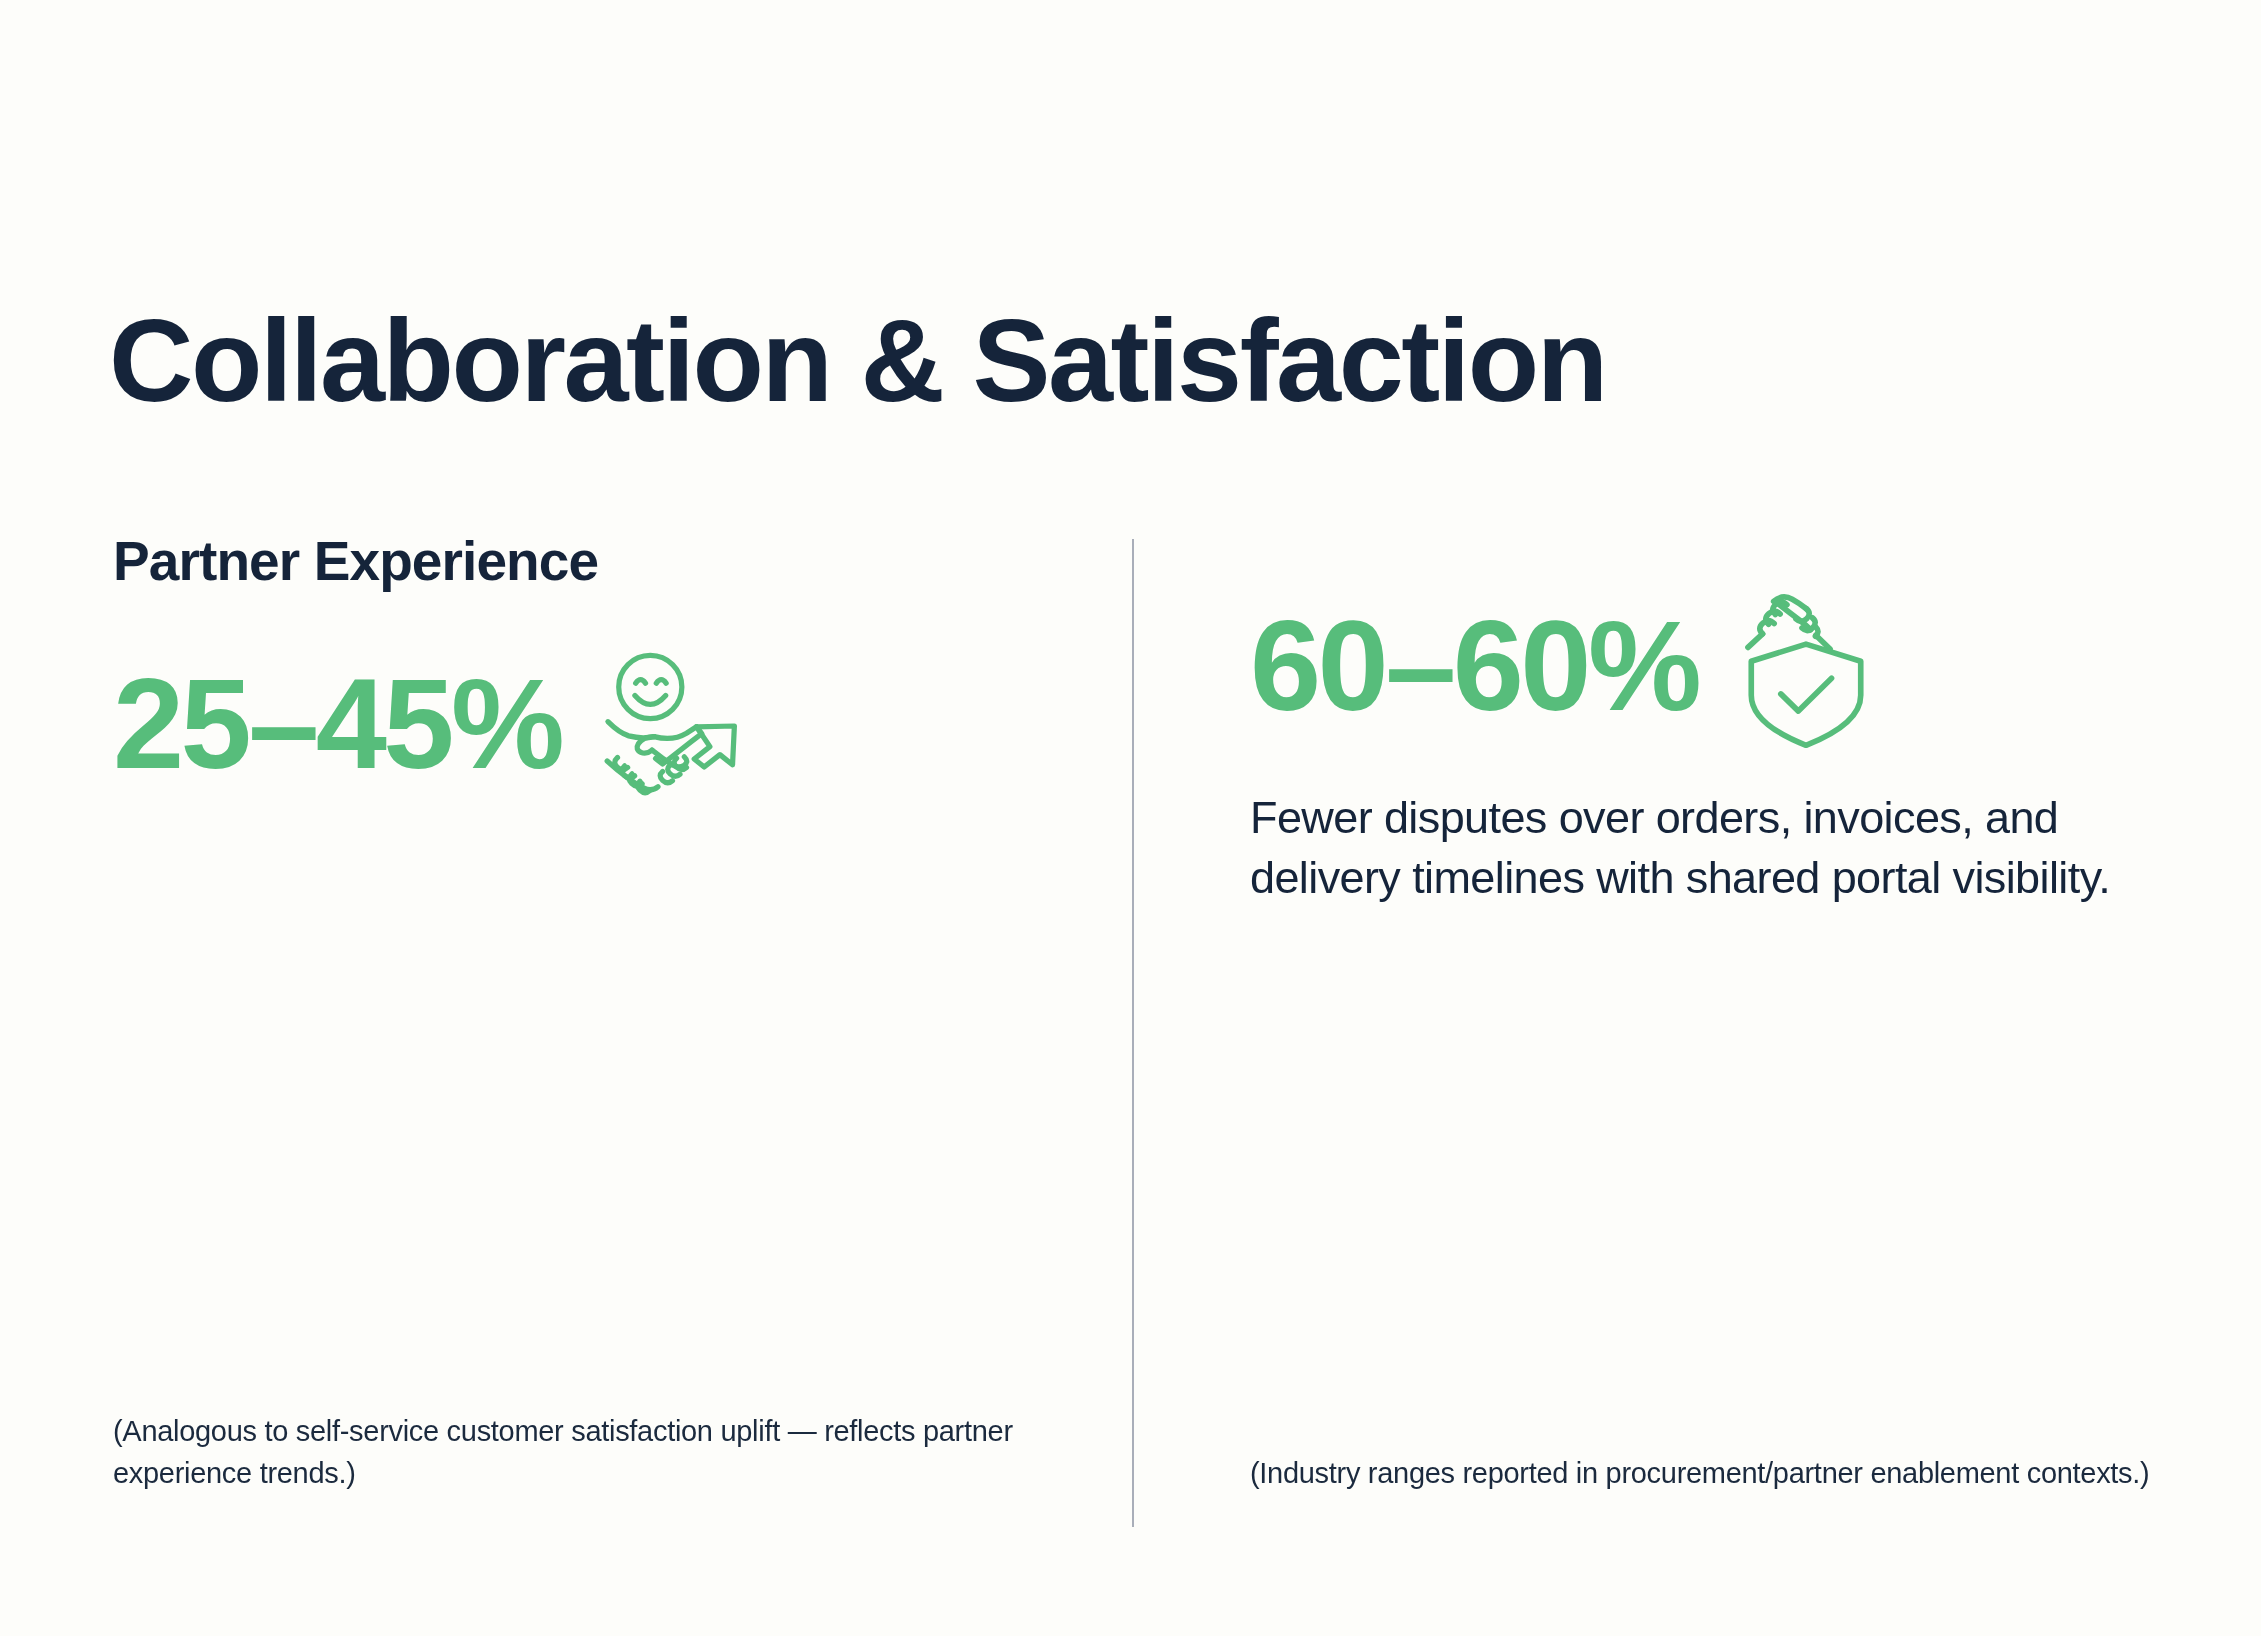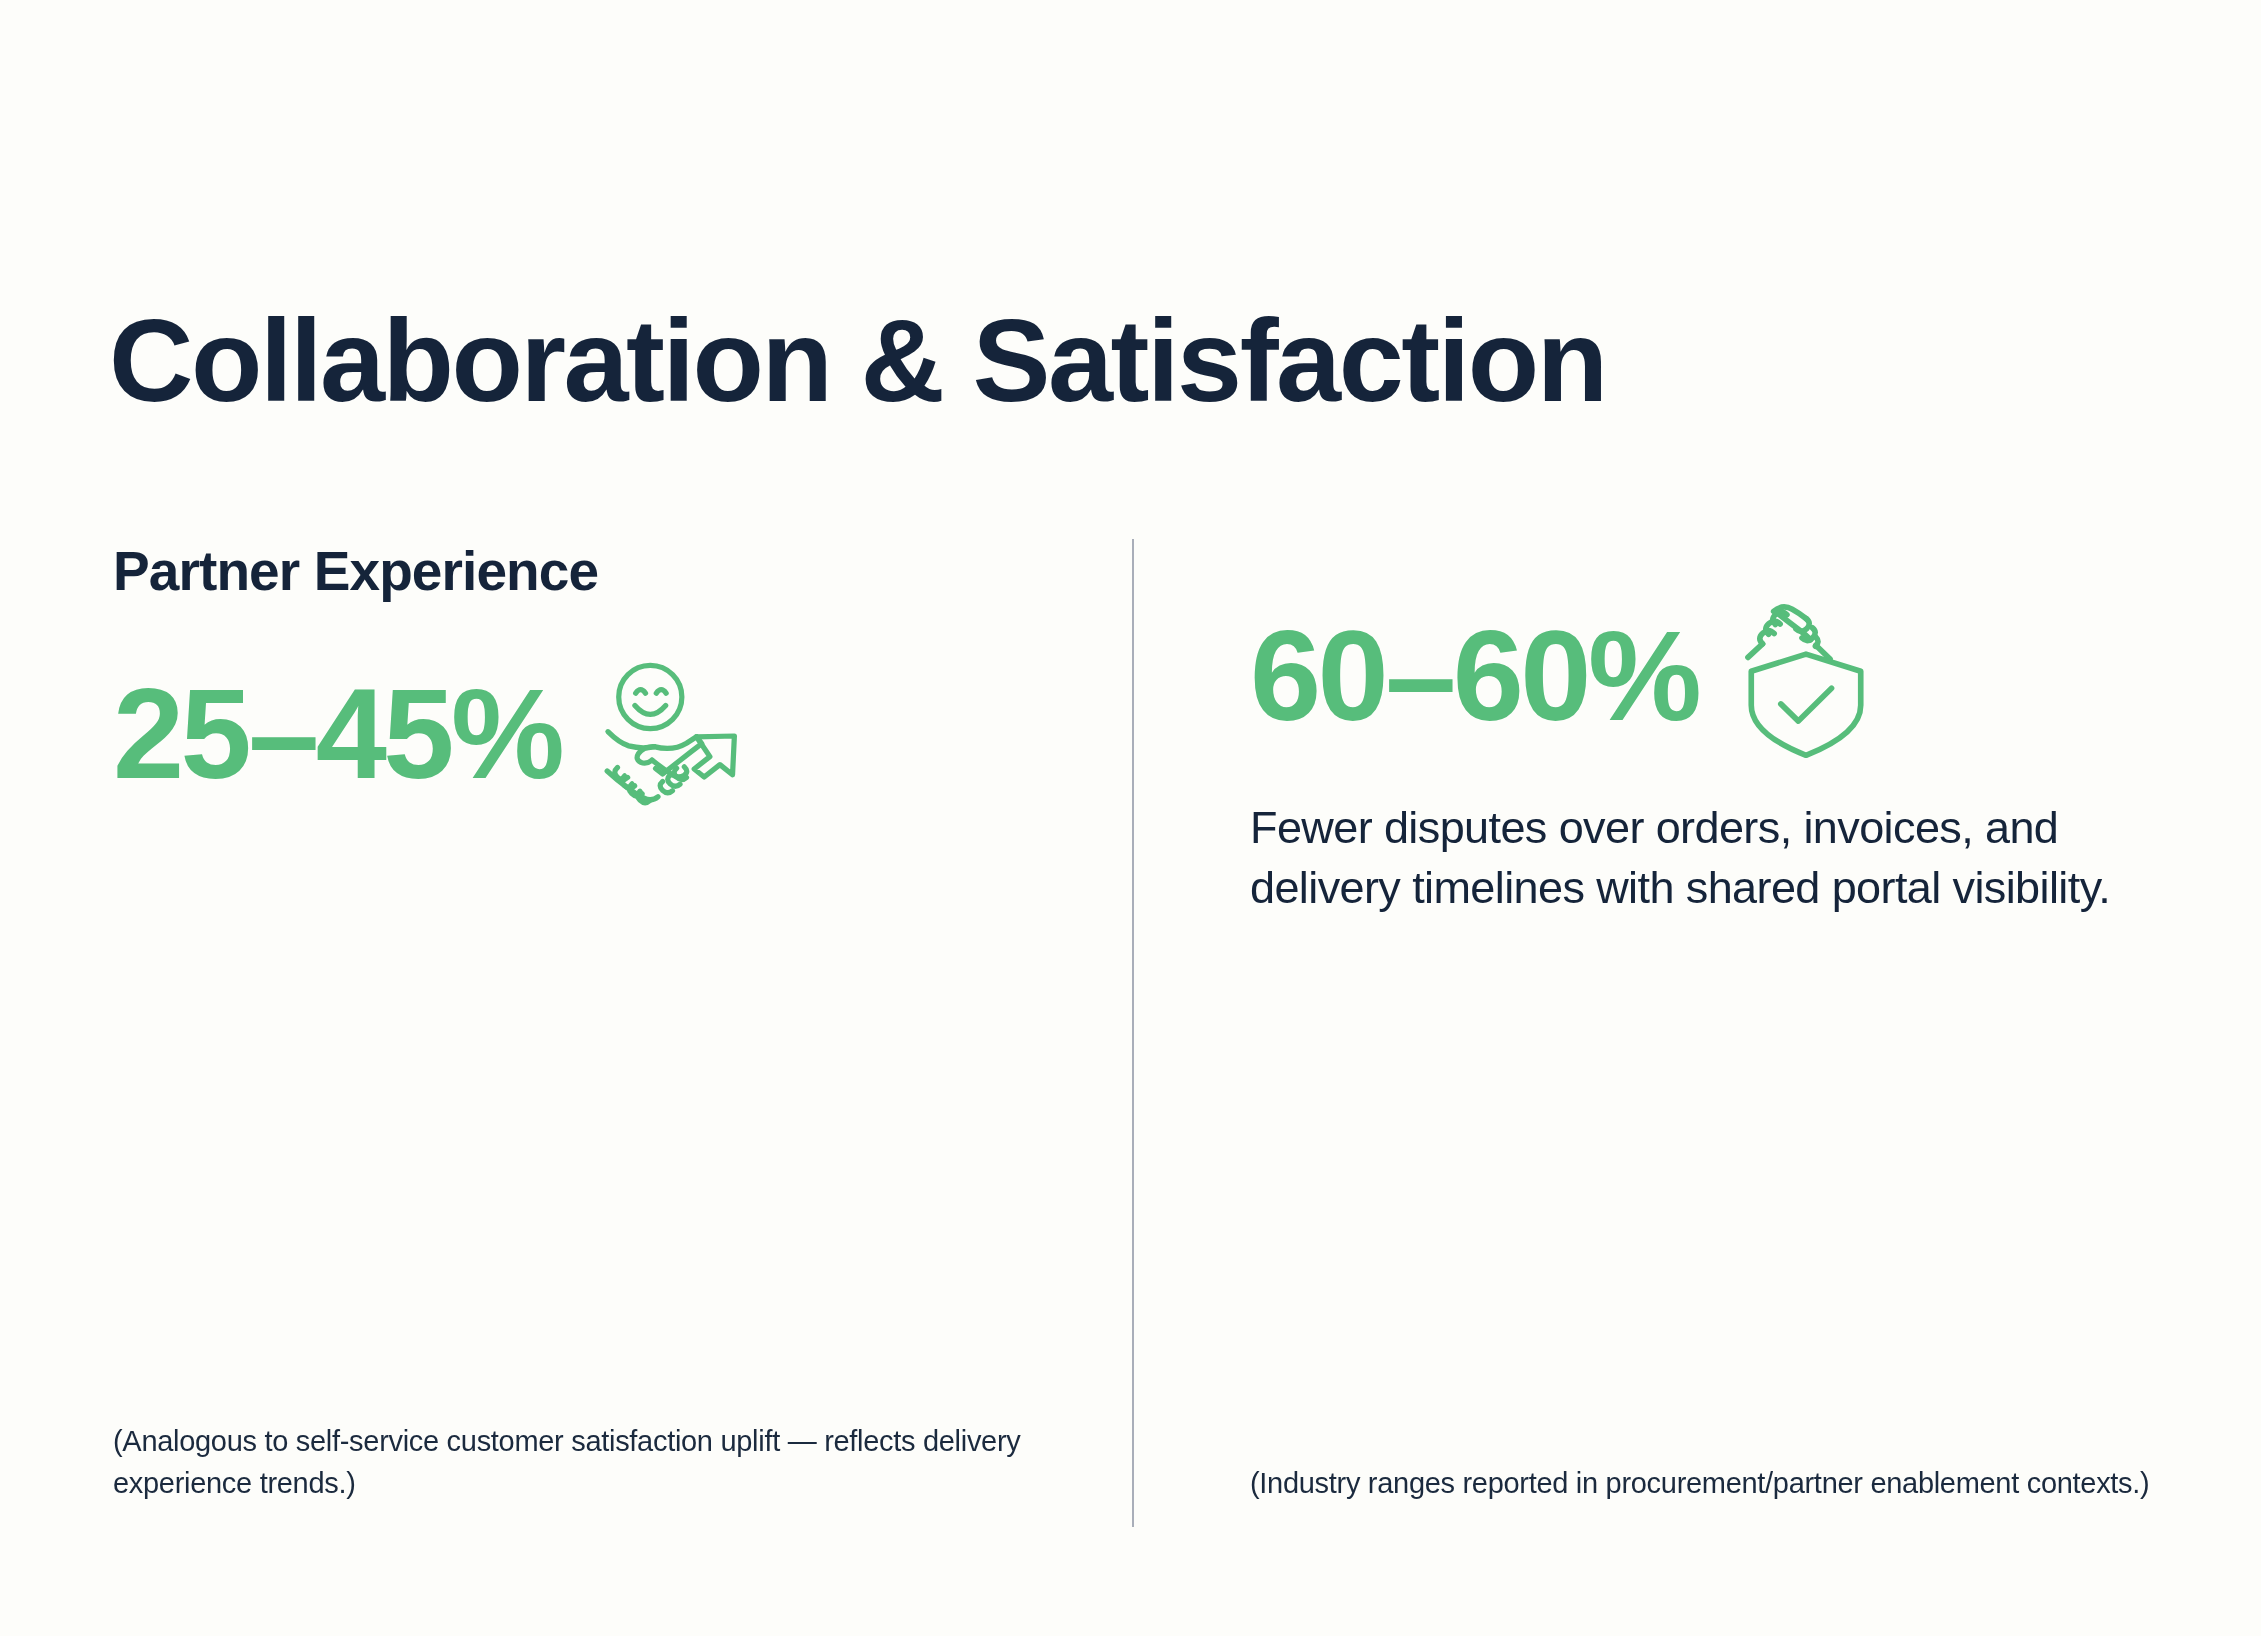--- a/index.html
+++ b/index.html
@@ -48,21 +48,21 @@
     left: 1132px;
     top: 10px;
     width: 2.2px;
     height: 988px;
     background: #9aa0ad;
     opacity: 0.85;
   }
 
   .col {
     position: absolute;
-    top: 14px;
+    top: 4px;
     width: 955px;
     height: 100%;
   }
   .col-left  { left: 113px; }
   .col-right { left: 1250px; }
 
   .col-heading {
     font-size: 55px;
     font-weight: 700;
     letter-spacing: -0.9px;
@@ -164,21 +164,21 @@
             <path d="M51.4 78.6 q-3.2 2.8 0 5.8 q3.2 3 6.4 0.2"></path>
             <path d="M55.6 74.2 q-3.2 2.8 0 5.8 q3.2 3 6.4 0.2"></path>
 
             <path d="M68.5 53.8 l3.4 4.4 l-6.8 5.2 l-18.6 14.6 l-4.6 -3.6"></path>
             <path d="M68.5 53.8 l24.6 -0.5 l-1.2 25.2 l-8.2 -6.6 l-10.2 8 l-6.5 -5.2 l10.2 -8 z"></path>
           </svg>
         </span>
       </div>
 
 
-      <p class="col-note">(Analogous to self-service customer satisfaction uplift — reflects delivery experience trends.)</p>
+      <p class="col-note">(Analogous to self-service customer satisfaction uplift — reflects partner experience trends.)</p>
     </div>
 
     <div class="col col-right">
 
 
       <div class="stat-row">
         <div class="stat-value">60–60%</div>
 
         <span class="stat-icon shield">
           <svg width="136" height="167" viewBox="0 0 82 100" fill="none" stroke="#57bd7b" stroke-width="3.4" stroke-linecap="round" stroke-linejoin="round">

